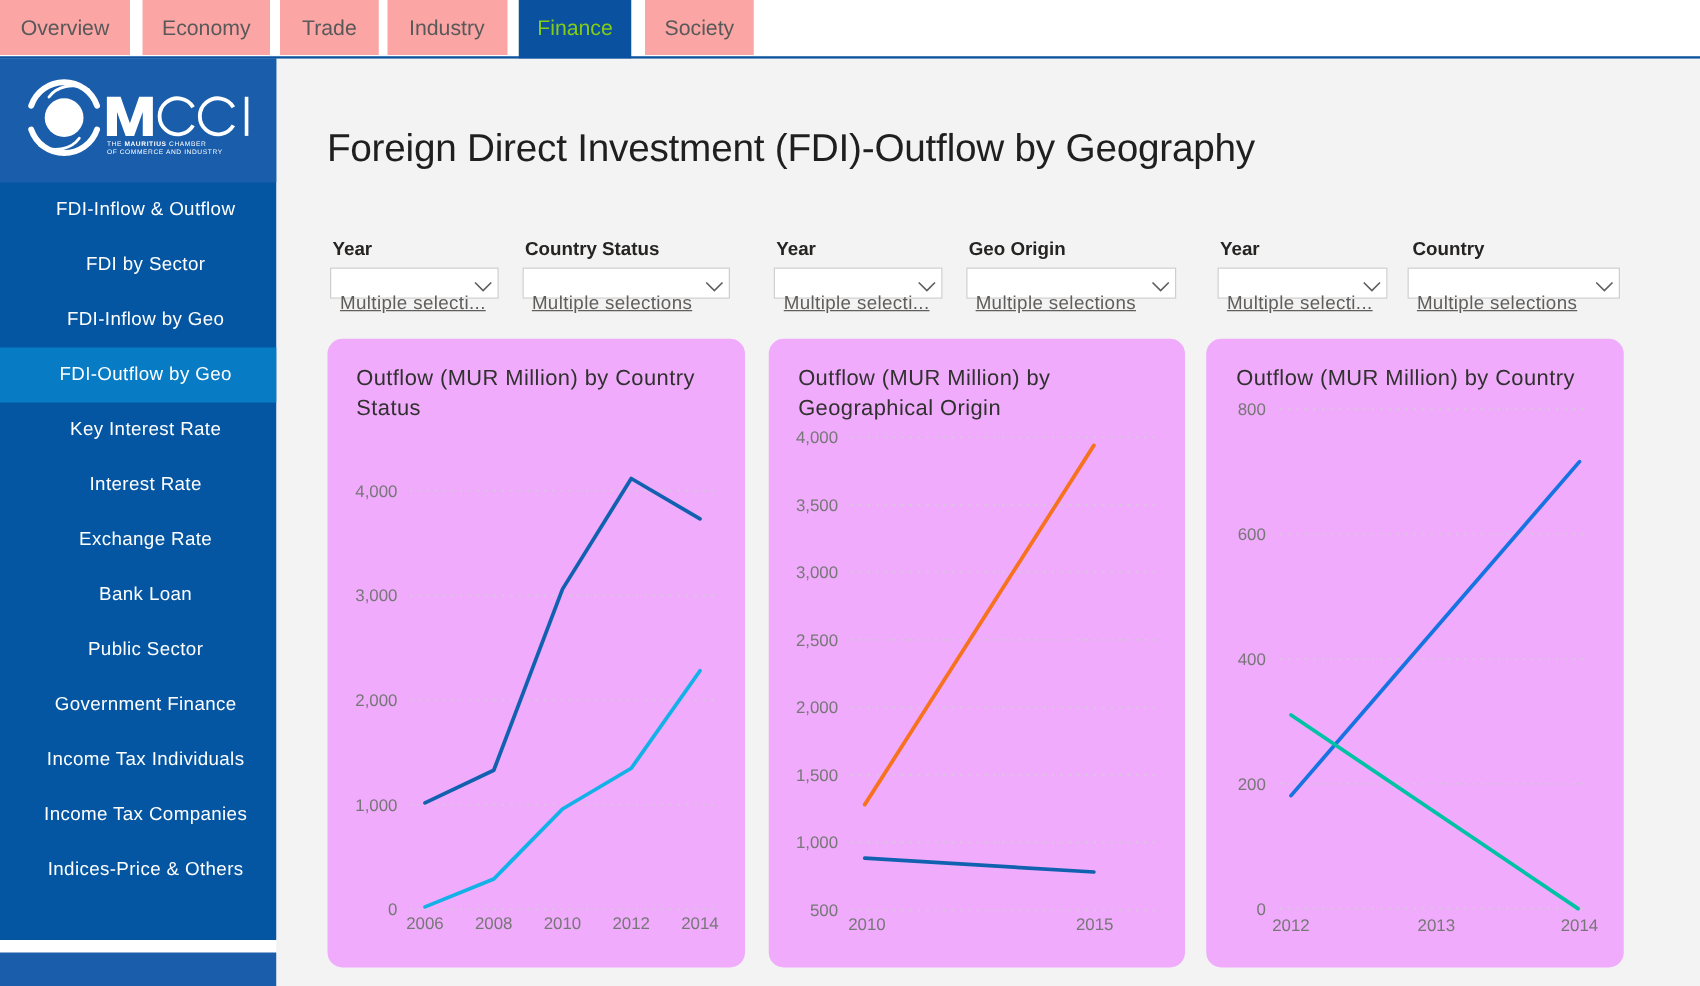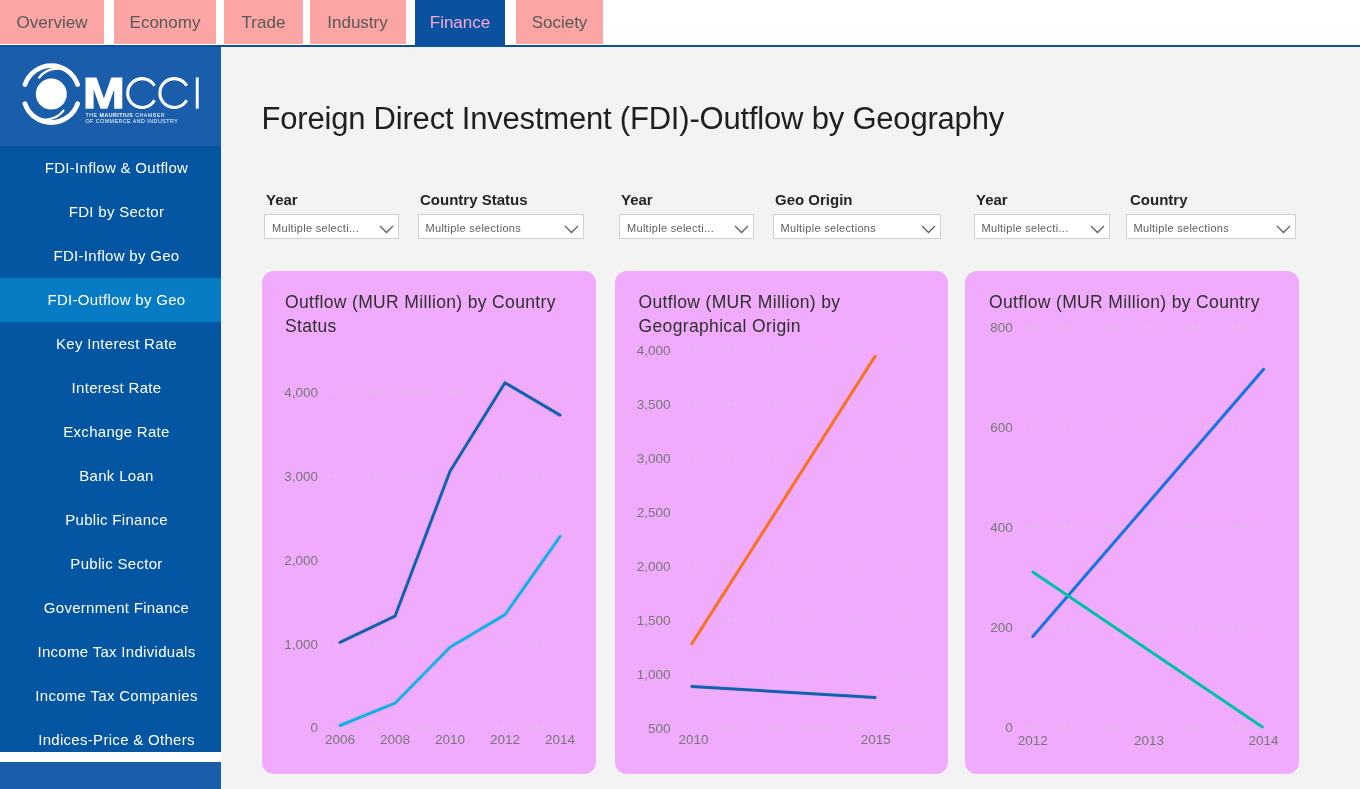--- a/index.html
+++ b/index.html
@@ -1,32 +1,32 @@
 <!DOCTYPE html>
 <html><head>
 <meta charset="utf-8">
 <style>
   html,body{margin:0;padding:0;}
   body{width:1360px;height:789px;position:relative;overflow:hidden;background:#ffffff;
        font-family:"Liberation Sans",sans-serif;}
   .tab{position:absolute;top:0;height:44px;background:#fca5a5;color:#595959;
        font-size:17px;text-align:center;line-height:45px;}
-  .tab.sel{background:#0a529f;color:#f9a8d4;height:46.5px;}
+  .tab.sel{background:#0a529f;color:#84cc16;height:46.5px;}
   .tabline{position:absolute;left:0;top:44.5px;width:1360px;height:2px;background:#0a529f;}
   .content{position:absolute;left:221px;top:46.5px;width:1139px;height:742.5px;background:#f3f3f3;}
   .sidebar{position:absolute;left:0;top:46.5px;width:221px;height:705px;background:#0456a2;text-align:center;}
   .logoblk{position:absolute;left:0;top:0;width:221px;height:99.5px;background:#1a5dab;}
   .nav{position:absolute;left:0;top:99.5px;width:221px;}
   .nav div{height:44px;line-height:44px;padding-left:12px;color:#ffffff;font-size:15px;white-space:nowrap;letter-spacing:0.3px;}
   .nav div.sel{background:#077cc4;}
   .botstrip{position:absolute;left:0;top:715.5px;width:221px;height:27px;background:#1a5dab;}
   h1{position:absolute;left:261.5px;top:101px;margin:0;font-size:31px;font-weight:400;color:#1f1f1f;white-space:nowrap;letter-spacing:-0.2px;}
   .flabel{position:absolute;top:191px;font-size:15px;font-weight:bold;color:#252423;white-space:nowrap;}
   .dd{position:absolute;top:214.3px;height:25px;background:#ffffff;border:1px solid #cfcfcf;box-sizing:border-box;}
-  .dd span{position:absolute;left:7px;top:2px;line-height:23px;font-size:11px;letter-spacing:0.3px;color:#605e5c;white-space:nowrap;}
+  .dd span{position:absolute;left:7px;top:16px;line-height:23px;font-size:15px;letter-spacing:0.3px;color:#605e5c;white-space:nowrap;text-decoration:underline;}
   .dd svg{position:absolute;right:4px;top:10px;}
   .card{position:absolute;top:271px;height:503px;background:#f0abfc;border-radius:12px;}
 </style>
 </head>
 <body>
 
   <div class="tab" style="left:0;width:104px;">Overview</div>
   <div class="tab" style="left:114px;width:102px;">Economy</div>
   <div class="tab" style="left:224px;width:79px;">Trade</div>
   <div class="tab" style="left:309.5px;width:96px;">Industry</div>
@@ -58,21 +58,20 @@
     </div>
     <div class="nav">
       <div>FDI-Inflow &amp; Outflow</div>
       <div>FDI by Sector</div>
       <div>FDI-Inflow by Geo</div>
       <div class="sel">FDI-Outflow by Geo</div>
       <div>Key Interest Rate</div>
       <div>Interest Rate</div>
       <div>Exchange Rate</div>
       <div>Bank Loan</div>
-      <div>Public Finance</div>
       <div>Public Sector</div>
       <div>Government Finance</div>
       <div>Income Tax Individuals</div>
       <div>Income Tax Companies</div>
       <div>Indices-Price &amp; Others</div>
     </div>
     <div class="botstrip"></div>
   </div>
 
   <h1>Foreign Direct Investment (FDI)-Outflow by Geography</h1>

